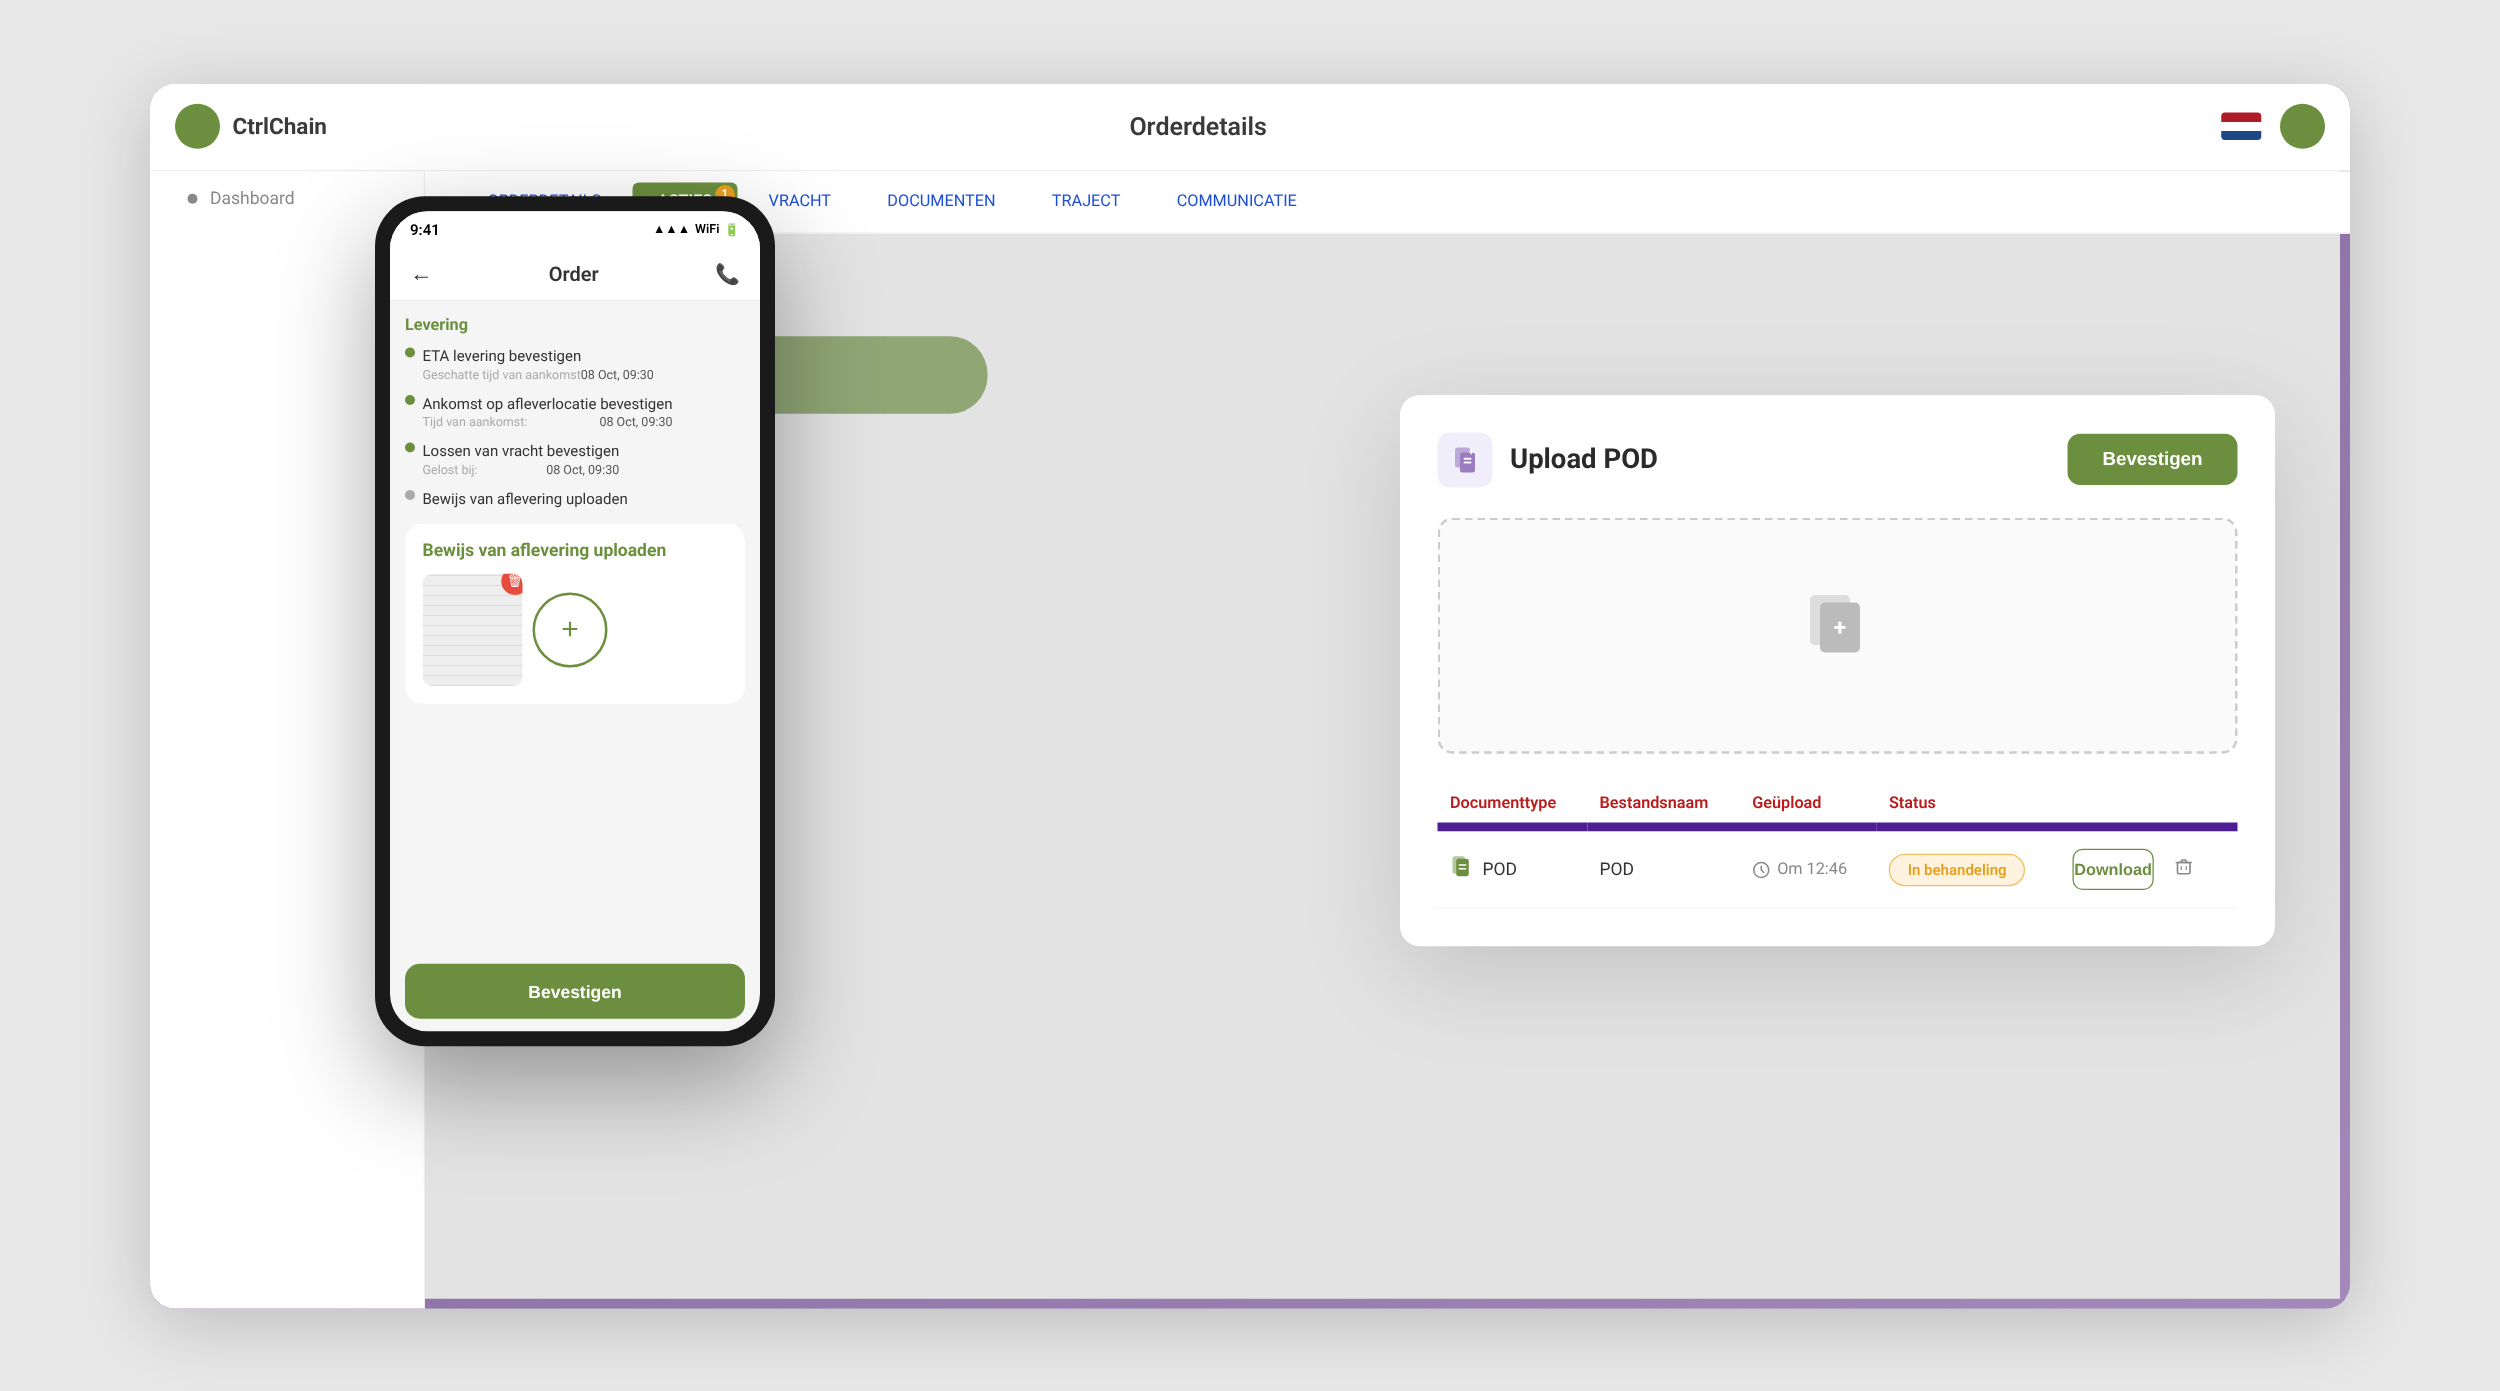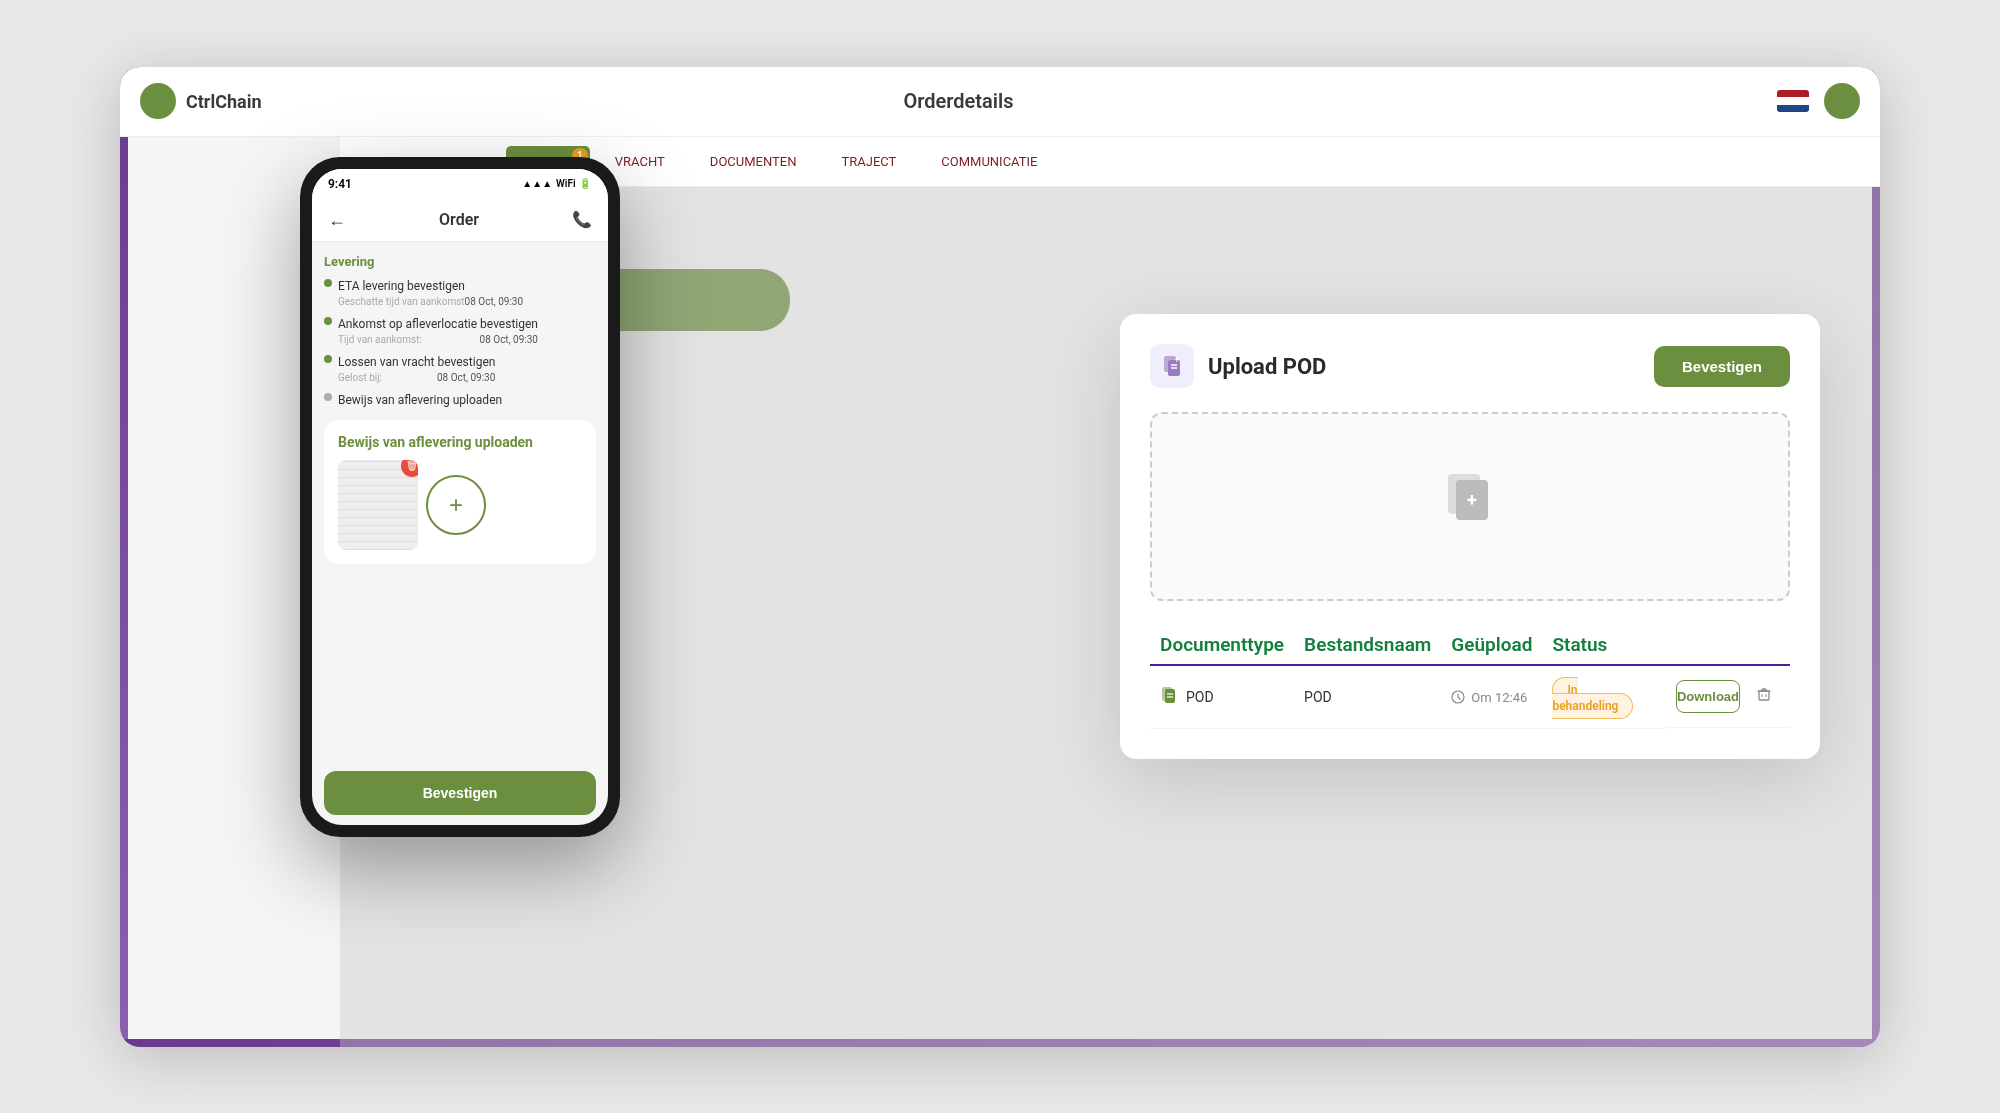--- a/index.html
+++ b/index.html
@@ -88,21 +88,21 @@
       align-items: center;
       padding: 0 30px;
       border-bottom: 1px solid #eee;
       gap: 5px;
       position: relative;
       z-index: 2;
     }
     .nav-tab {
       padding: 8px 20px;
       font-size: 13px;
-      color: #7f1d1d;
+      color: #1d4ed8;
       cursor: pointer;
       border-radius: 5px;
       position: relative;
     }
     .nav-tab.active {
       background: #6b8f3e;
       color: white;
       font-weight: 600;
     }
     .nav-tab-badge {
@@ -253,25 +253,25 @@
       color: #888;
     }
 
     
     .doc-table {
       width: 100%;
       border-collapse: collapse;
     }
     .doc-table th {
       text-align: left;
-      font-size: 19px;
-      color: #15803d;
+      font-size: 13px;
+      color: #b91c1c;
       font-weight: 600;
       padding: 8px 10px;
-      border-bottom: 2px solid #4c1d95;
+      border-bottom: 7px solid #4c1d95;
     }
     .doc-table td {
       padding: 14px 10px;
       font-size: 14px;
       color: #333;
       border-bottom: 1px solid #f5f5f5;
       vertical-align: middle;
     }
     .doc-type-cell {
       display: flex;
@@ -571,20 +571,26 @@
       <div class="logo-circle"></div>
       <span class="logo-text">CtrlChain</span>
     </div>
     <span class="page-title">Orderdetails</span>
     <div class="header-right">
       <div class="flag-icon"></div>
       <div class="user-avatar"></div>
     </div>
   </div>
 
+  <div class="sidebar">
+    <div class="sidebar-item">
+      <div class="sidebar-dot"></div>
+      <span>Dashboard</span>
+    </div>
+  </div>
 
   <div class="nav-tabs" style="margin-left: 220px;">
     <div class="nav-tab">
       <span>ORDERDETAILS</span>
     </div>
     <div class="nav-tab active" style="position:relative;">
       <span>ACTIES</span>
       <span class="nav-tab-badge">1</span>
     </div>
     <div class="nav-tab">

